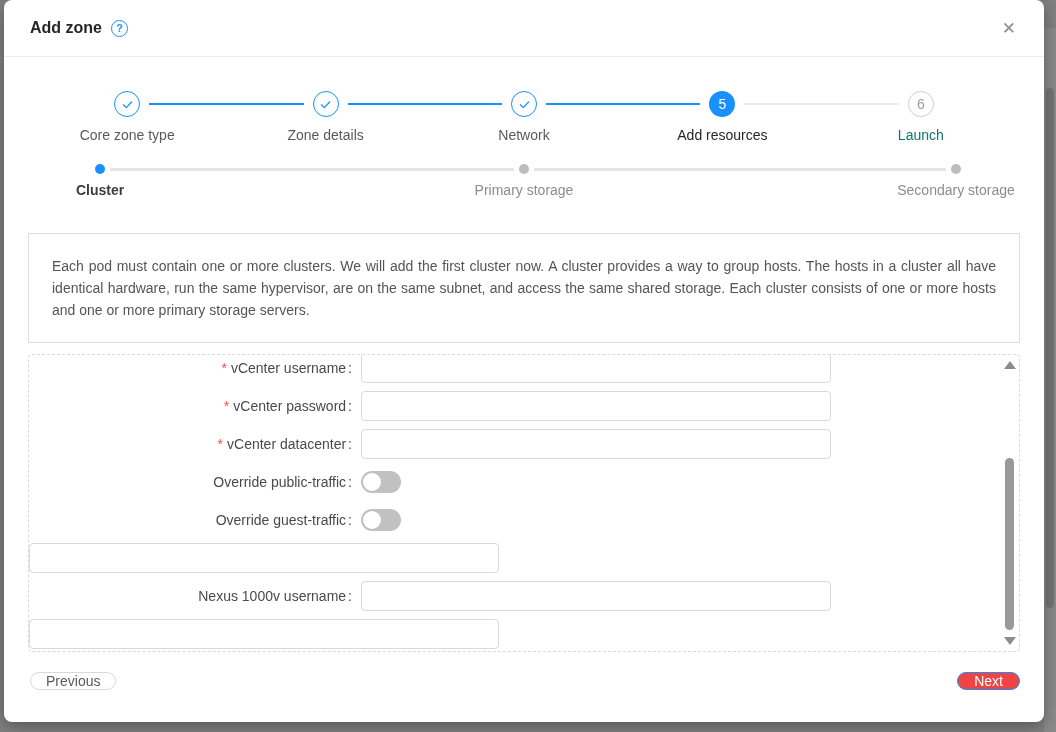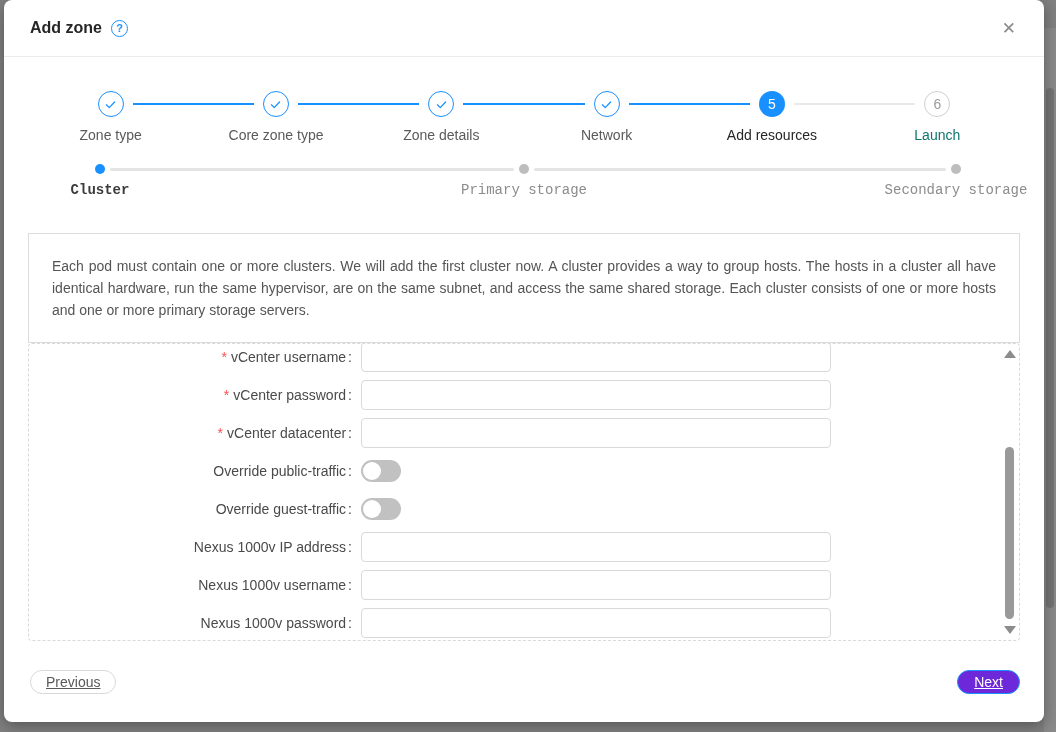--- a/index.html
+++ b/index.html
@@ -71,21 +71,21 @@
   
   .substeps { position: relative; margin: 19px 6px 0 6px; height: 42px; }
   .subdot {
     position: absolute; top: 0; width: 10px; height: 10px; border-radius: 50%;
     background: #bdbdbd; transform: translateX(-50%); z-index: 2;
   }
   .subdot.active { background: #1890ff; }
   .subtrack { position: absolute; top: 3.5px; height: 3px; border-radius: 2px; background: #e4e4e4; z-index: 1; }
   .sublabel {
     position: absolute; top: 18px; transform: translateX(-50%);
-    font-size: 14px; color: #8c8c8c; white-space: nowrap; font-family: Liberation Mono, monospace;
+    font-size: 14px; color: #8c8c8c; white-space: nowrap;
   }
   .sublabel.active { color: #3c3c3c; font-weight: 700; }
   .pos-first { left: 66px; }
   .pos-mid { left: 50%; }
   .pos-last { left: calc(100% - 58px); }
   .track-1 { left: 76px; right: calc(50% + 10px); }
   .track-2 { left: calc(50% + 10px); right: 68px; }
 
   
   .info-card {
@@ -93,21 +93,21 @@
     border: 1px solid #dcdcdc; border-radius: 0;
     padding: 21px 23px; 
   }
   .info-card p {
     font-size: 14px; line-height: 22px; color: #555555;
     text-align: justify;
   }
 
   
   .form-panel {
-    height: 298px;
+    margin-top: 11px; height: 298px;
     border: 1px dashed #d9d9d9; border-radius: 4px;
     overflow: hidden; position: relative;
   }
   .form-rows { margin-top: -6px; padding-left: 0; }
   .frow { height: 38px; display: flex; align-items: center; }
   .flabel {
     width: 332px; flex: 0 0 332px; text-align: right;
     font-size: 14px; color: #4a4a4a; padding-right: 9px; white-space: nowrap;
   }
   .req { color: #ff4d4f; margin-right: 4px; font-size: 14px; }
@@ -139,30 +139,30 @@
     position: absolute; left: 2px; width: 9px; top: 101px; height: 172px;
     background: #999999; border-radius: 5px; cursor: pointer;
   }
 
   
   .modal-footer {
     flex: 0 0 72px; display: flex; align-items: flex-start;
     padding: 20px 24px 0 26px;
   }
   .btn {
-    height: 24px; border-radius: 14px; font-size: 14px;
+    height: 18px; border-radius: 14px; font-size: 14px;
     display: inline-flex; align-items: center; justify-content: center;
-    cursor: pointer; font-family: inherit; text-decoration: underline;
+    cursor: pointer; font-family: inherit;
   }
   .btn-default {
     background: #fff; border: 1px solid #d9d9d9; color: #595959;
     padding: 0 15px;
   }
   .btn-primary {
-    background: #6d28d9; border: 1px solid #1890ff; color: #ffffff;
+    background: #ef4444; border: 1px solid #1890ff; color: #ffffff;
     padding: 0 16px; margin-left: auto;
   }
 
   .check-svg { width: 15px; height: 15px; display: block; }
 </style>
 </head>
 <body>
 
 <div class="page-scrollbar">
     <div class="bar"></div>
@@ -172,29 +172,20 @@
 
   <div class="modal-header">
     <span class="modal-title">Add zone</span>
     <span class="help-icon">?</span>
     <span class="close-icon">✕</span>
   </div>
 
   <div class="modal-body">
 
     <div class="steps">
-      <div class="step done">
-        <div class="step-icon">
-          <svg class="check-svg" viewBox="0 0 24 24">
-              <path d="M5.5 12.5l4.5 4.5 8.5-9" stroke="#1890ff" stroke-width="2" fill="none" stroke-linecap="round" stroke-linejoin="round"></path>
-            </svg>
-        </div>
-        <div class="step-line"></div>
-        <div class="step-label">Zone type</div>
-      </div>
       <div class="step done">
         <div class="step-icon">
           <svg class="check-svg" viewBox="0 0 24 24">
               <path d="M5.5 12.5l4.5 4.5 8.5-9" stroke="#1890ff" stroke-width="2" fill="none" stroke-linecap="round" stroke-linejoin="round"></path>
             </svg>
         </div>
         <div class="step-line"></div>
         <div class="step-label">Core zone type</div>
       </div>
       <div class="step done">
@@ -267,31 +258,29 @@
         </div>
 
         <div class="frow">
           <label class="flabel"><span>Override guest-traffic</span><span class="colon">:</span></label>
           <div class="toggle">
               <div class="knob"></div>
             </div>
         </div>
 
         <div class="frow">
-          <label class="flabel"><span>Nexus 1000v IP address</span><span class="colon">:</span></label>
           <input class="finput" type="text" value="" style="">
         </div>
 
         <div class="frow">
           <label class="flabel"><span>Nexus 1000v username</span><span class="colon">:</span></label>
           <input class="finput" type="text" value="" style="">
         </div>
 
         <div class="frow">
-          <label class="flabel"><span>Nexus 1000v password</span><span class="colon">:</span></label>
           <input class="finput" type="text" value="" style="">
         </div>
 
       </div>
 
       <div class="fscroll">
         <div class="arrow-up"></div>
         <div class="thumb"></div>
         <div class="arrow-down"></div>
       </div>

